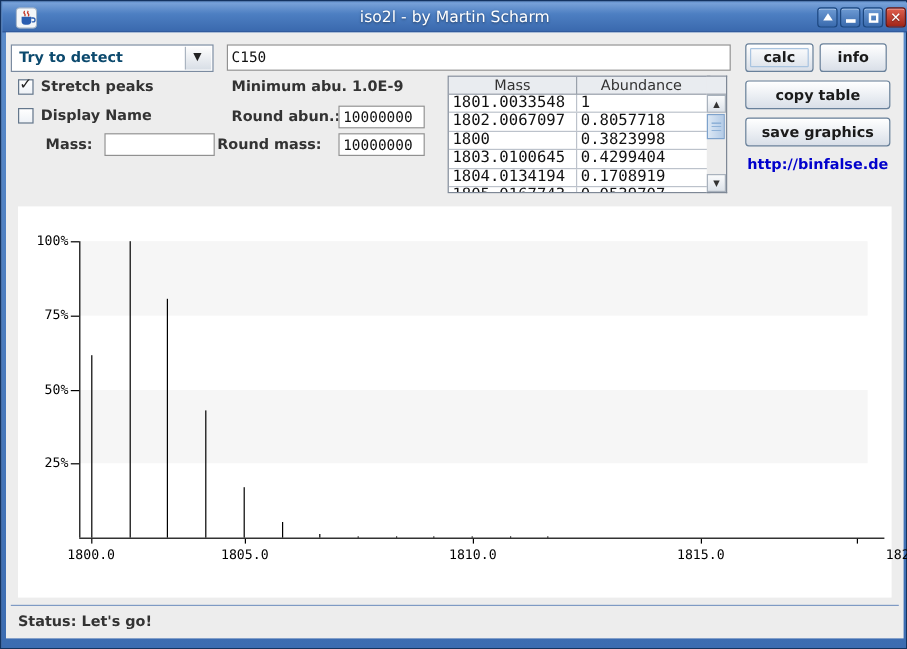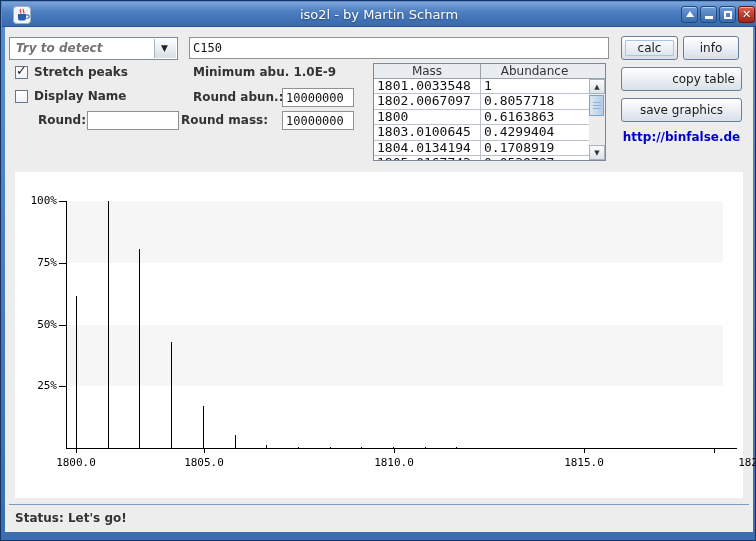--- a/index.html
+++ b/index.html
@@ -25,31 +25,31 @@
   .glyph-max{position:absolute;left:4px;top:4px;width:8px;height:8px;border:2px solid #fff;}
   .glyph-close{position:absolute;left:0;top:1px;width:100%;text-align:center;color:#fff;
     font-size:11px;font-weight:bold;text-shadow:0 1px 1px rgba(0,0,0,.4);}
   #java-icon{position:absolute;left:11px;top:4px;width:18px;height:18px;}
   
   .label{position:absolute;font-size:12px;font-weight:bold;color:#333;white-space:nowrap;}
   .tfield{position:absolute;border:1px solid #919191;background:#fff;
     font-family:"DejaVu Sans Mono",monospace;font-size:12px;color:#111;padding:1px 3px;}
   .btn{position:absolute;border:1px solid #68809a;border-radius:3px;color:#1a1a1a;
     background:linear-gradient(180deg,#ffffff 0%,#eef1f5 45%,#d9dfe8 100%);
-    font-family:"DejaVu Sans",sans-serif;font-size:12px;font-weight:normal;text-align:center;
+    font-family:"DejaVu Sans",sans-serif;font-size:12px;font-weight:bold;text-align:center;
     box-shadow:inset 0 1px 0 #fff;cursor:default;}
   .btn.focused::after{content:"";position:absolute;left:3px;top:3px;right:3px;bottom:3px;
     border:1px solid #a9c4e0;border-radius:1px;}
   .cbox{position:absolute;width:13px;height:13px;border:1px solid #64778c;
     background:linear-gradient(180deg,#ffffff,#eef2f7);}
   .cbox .check{position:absolute;left:0px;top:-4px;font-size:13px;font-weight:bold;color:#222;}
   
   #combo{position:absolute;left:8px;top:36px;width:169px;height:23px;border:1px solid #7b8ba0;
     background:#fff;}
-  #combo .txt{position:absolute;left:6px;top:3px;font-size:12px;font-weight:bold;color:#737373;font-style:italic;}
+  #combo .txt{position:absolute;left:6px;top:3px;font-size:12px;font-weight:bold;color:#0c4a6e;}
   #combo .arrow-box{position:absolute;right:1px;top:1px;width:22px;height:19px;
     background:linear-gradient(180deg,#fdfdfd,#d8dee6);border-left:1px solid #aab4c0;}
   #combo .arrow{position:absolute;left:6px;top:4px;font-size:9px;color:#222;}
   
   #table-wrap{position:absolute;left:372px;top:62px;width:219px;height:98px;overflow:hidden;
     border:1px solid #7e8896;background:#fff;}
   #table-header{display:flex;height:15px;background:#e9ecf0;border-bottom:1px solid #99a1ab;}
   .th{font-size:12px;color:#333;text-align:center;height:15px;line-height:14px;}
   .th.mass{width:107px;border-right:1px solid #99a1ab;}
   .th.abu{width:107px;}
@@ -135,42 +135,42 @@
   <div class="label" style="left:33px;top:64px;">Stretch peaks</div>
   <div class="label" style="left:192px;top:64px;">Minimum abu. 1.0E-9</div>
 
   <div class="cbox" id="cb-display" style="left:14px;top:89px;">
     <span class="check"></span>
   </div>
   <div class="label" style="left:33px;top:88px;">Display Name</div>
   <div class="label" style="left:192px;top:89px;">Round abun.:</div>
   <input class="tfield" style="left: 281px; top: 87px; width: 72px; height: 19px;" value="10000000">
 
-  <div class="label" style="left:37px;top:112px;">Round:</div>
+  <div class="label" style="left:37px;top:112px;">Mass:</div>
   <input class="tfield" style="left: 86px; top: 110px; width: 92px; height: 19px;" value="">
   <div class="label" style="left:180px;top:112px;">Round mass:</div>
   <input class="tfield" style="left: 281px; top: 110px; width: 72px; height: 19px;" value="10000000">
 
   <div id="table-wrap">
     <div id="table-header">
       <div class="th mass">Mass</div>
       <div class="th abu">Abundance</div>
     </div>
     <div id="table-body">
         <div class="trow">
           <div class="td mass">1801.0033548</div>
           <div class="td abu">1</div>
         </div>
         <div class="trow">
           <div class="td mass">1802.0067097</div>
           <div class="td abu">0.8057718</div>
         </div>
         <div class="trow">
           <div class="td mass">1800</div>
-          <div class="td abu">0.6163863</div>
+          <div class="td abu">0.3823998</div>
         </div>
         <div class="trow">
           <div class="td mass">1803.0100645</div>
           <div class="td abu">0.4299404</div>
         </div>
         <div class="trow">
           <div class="td mass">1804.0134194</div>
           <div class="td abu">0.1708919</div>
         </div>
         <div class="trow">
@@ -183,21 +183,21 @@
     <div class="corner"></div>
     <div class="sc-btn" id="sc-up">
       <span>▲</span></div>
     <div id="sc-thumb">
       <span class="grip"></span>
       </div>
     <div class="sc-btn" id="sc-down">
       <span>▼</span></div>
   </div>
 
-  <button class="btn" style="left:620px;top:66px;width:121px;height:24px;text-align:right;">copy table</button>
+  <button class="btn" style="left:620px;top:66px;width:121px;height:24px;">copy table</button>
   <button class="btn" style="left:620px;top:97px;width:121px;height:24px;">save graphics</button>
   <div id="link" style="color: rgb(0, 0, 204);">http://binfalse.de</div>
 
   <div id="chart-panel">
       <div class="band" style="left: 51px; top: 29px; width: 657px; height: 61.75px; background: rgb(246, 246, 246);"></div>
       <div class="band" style="left: 51px; top: 152.5px; width: 657px; height: 61.75px; background: rgb(246, 246, 246);"></div>
       <div class="axis" style="left: 51px; top: 29px; width: 1px; height: 247px;"></div>
       <div class="axis" style="left: 51px; top: 276px; width: 671px; height: 1px;"></div>
       <div class="ytick" style="left: 44px; top: 29px;"></div>
       <div class="ytick-label" style="left: 6px; top: 22px;">100%</div>

